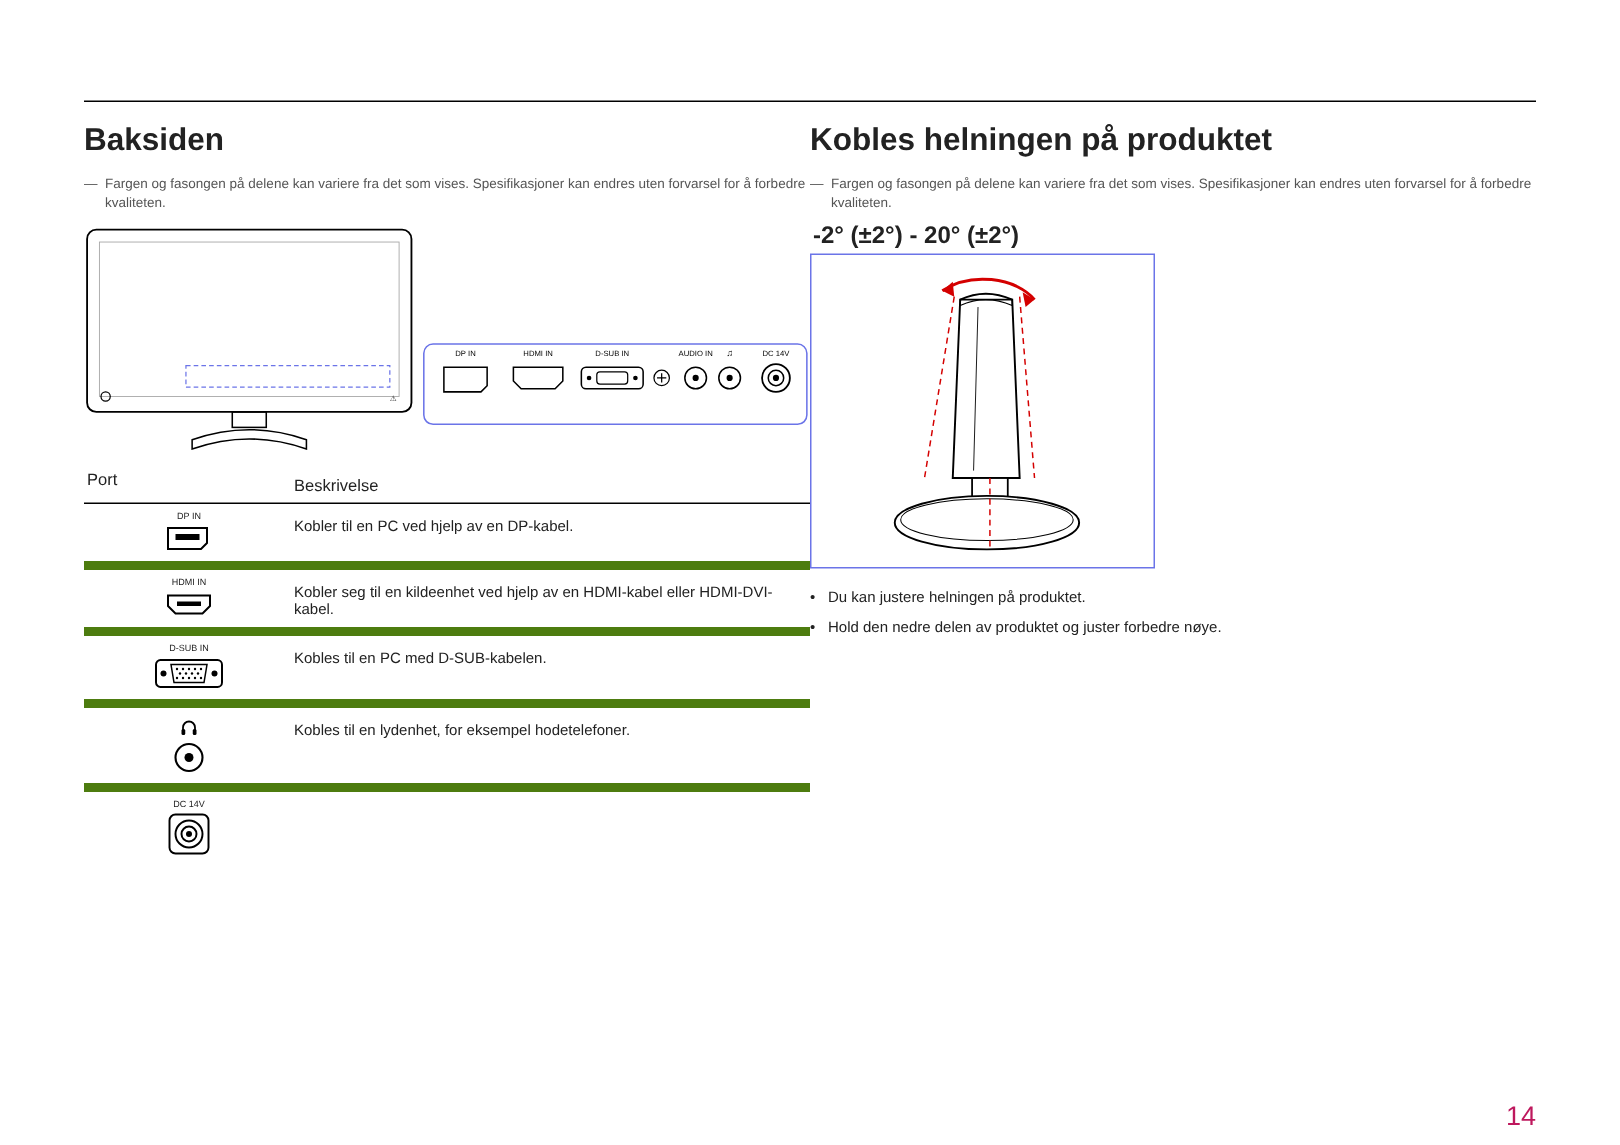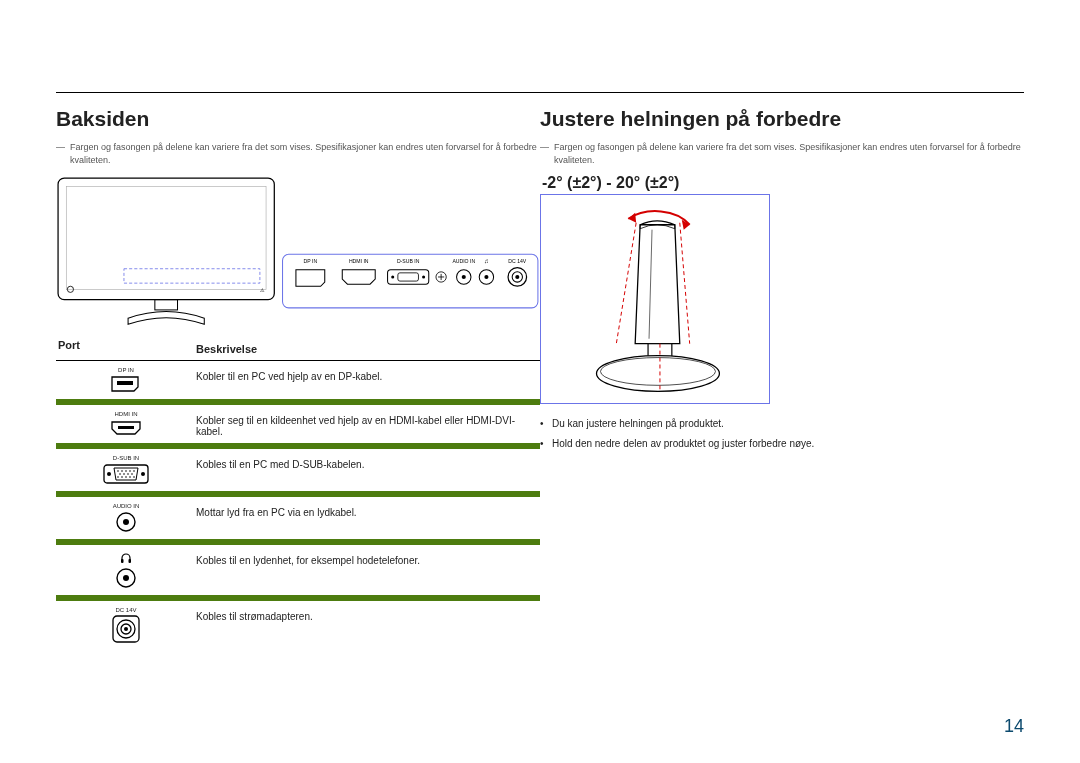--- a/index.html
+++ b/index.html
@@ -1,42 +1,42 @@
 <!DOCTYPE html>
 <html><head>
 <meta charset="utf-8">
 <style>
   * { box-sizing: border-box; margin: 0; padding: 0; }
   html, body { width: 1080px; height: 763px; background: #fff; font-family: Arial, Helvetica, sans-serif; color: #222; }
-  .page { display: flex; padding: 92px 56px 20px 56px; position: relative; height: 100%; }
+  .page { display: flex; padding: 67px 56px 20px 56px; position: relative; height: 100%; }
   .col { flex: 1; }
   .rule-top { border-top: 1.5px solid #000; height: 0; margin-bottom: 14px; }
   h2 { font-size: 21px; font-weight: 700; margin-bottom: 10px; font-family: "Segoe UI", Arial, sans-serif;}
   .disclaimer { font-size: 9px; line-height: 1.4; color: #555; margin-bottom: 8px; display: flex; }
   .disclaimer .dash { width: 14px; flex: 0 0 14px; text-align: left; }
   .tilt-range { font-size: 16px; font-weight: 600; margin: 0 0 1px 2px;}
   .notes { font-size: 10px; line-height: 1.6; margin-top: 12px; }
   .notes .item { display: flex; margin-top: 4px; }
   .notes .bullet { width: 12px; flex: 0 0 12px; }
   .figure-box { border: 1px solid #6b74e8; width: 230px; height: 210px; margin-top: 2px; position: relative; overflow: hidden; }
   .figure-box svg { position: absolute; inset: 0; }
 
   
   .backside-fig { width: 100%; height: 155px; position: relative; margin-top: 6px; }
   .backside-fig svg { position: absolute; inset: 0; }
 
   
   .port-table { width: 100%; margin-top: 10px; font-size: 10px; }
-  .port-table .head { display: flex; border-bottom: 1px solid #000; padding-bottom: 5px; font-weight: 700; font-size: 11px;}
+  .port-table .head { display: flex; border-bottom: 1px solid #000; padding-bottom: 5px; font-weight: 400; font-size: 11px;}
   .port-table .row { display: flex; border-bottom: 6px solid #4d7c0f; padding: 6px 0; align-items: flex-start; min-height: 42px;}
   .port-table .c1 { width: 140px; flex: 0 0 140px; display: flex; flex-direction: column; align-items: center; justify-content: flex-start; font-size: 6px; gap: 2px;}
   .port-table .c2 { flex: 1; padding-top: 4px;}
   .port-table .iconbox { width: 34px; height: 18px; }
 
-  .page-num { position: absolute; bottom: 26px; right: 56px; font-size: 18px; color: #0c4a6e; }
+  .page-num { position: absolute; bottom: 8px; right: 56px; font-size: 18px; color: #be185d; }
 </style>
 </head>
 <body>
 
 <div class="page">
 
   <div class="col">
     <div class="rule-top"></div>
     <h2>Baksiden</h2>
     <div class="disclaimer">
@@ -140,30 +140,20 @@
                 <circle cx="19" cy="14" r="0.8"></circle>
                 <circle cx="23" cy="14" r="0.8"></circle>
                 <circle cx="27" cy="14" r="0.8"></circle>
                 <circle cx="31" cy="14" r="0.8"></circle>
             </g>
           </svg>
         </div>
         <div class="c2">Kobles til en PC med D-SUB-kabelen.</div>
       </div>
 
-      <div class="row">
-        <div class="c1">
-          <span>AUDIO IN</span>
-          <svg width="22" height="22" viewBox="0 0 22 22">
-            <circle cx="11" cy="11" r="9" fill="none" stroke="#000" stroke-width="1.4"></circle>
-            <circle cx="11" cy="11" r="3" fill="#000"></circle>
-          </svg>
-        </div>
-        <div class="c2">Mottar lyd fra en PC via en lydkabel.</div>
-      </div>
 
       <div class="row">
         <div class="c1">
           <svg width="14" height="14" viewBox="0 0 14 14">
             <path d="M3 9 v-2 a4 4 0 0 1 8 0 v2" fill="none" stroke="#000" stroke-width="1.2"></path>
             <rect x="2" y="8" width="2.5" height="4" rx="1" fill="#000"></rect>
             <rect x="9.5" y="8" width="2.5" height="4" rx="1" fill="#000"></rect>
           </svg>
           <svg width="22" height="22" viewBox="0 0 22 22">
             <circle cx="11" cy="11" r="9" fill="none" stroke="#000" stroke-width="1.4"></circle>
@@ -176,28 +166,27 @@
       <div class="row" style="border-bottom:none;">
         <div class="c1">
           <span>DC 14V</span>
           <svg width="28" height="28" viewBox="0 0 28 28">
             <rect x="1" y="1" width="26" height="26" rx="4" fill="none" stroke="#000" stroke-width="1.3"></rect>
             <circle cx="14" cy="14" r="9" fill="none" stroke="#000" stroke-width="1.3"></circle>
             <circle cx="14" cy="14" r="5" fill="none" stroke="#000" stroke-width="1.3"></circle>
             <circle cx="14" cy="14" r="2" fill="#000"></circle>
           </svg>
         </div>
-        <div class="c2">Kobles til strømadapteren.</div>
       </div>
     </div>
   </div>
 
   <div class="col">
     <div class="rule-top"></div>
-    <h2>Justere helningen på forbedre</h2>
+    <h2>Kobles helningen på produktet</h2>
     <div class="disclaimer">
       <span class="dash">―</span>
       <span>Fargen og fasongen på delene kan variere fra det som vises. Spesifikasjoner kan endres uten forvarsel for å forbedre kvaliteten.</span>
     </div>
 
     <div class="tilt-range">-2° (±2°) - 20° (±2°)</div>
     <div class="figure-box">
       <svg viewBox="0 0 230 210">
 
         <path d="M88 24 A40 28 0 0 1 150 30" fill="none" stroke="#d40000" stroke-width="2"></path>

